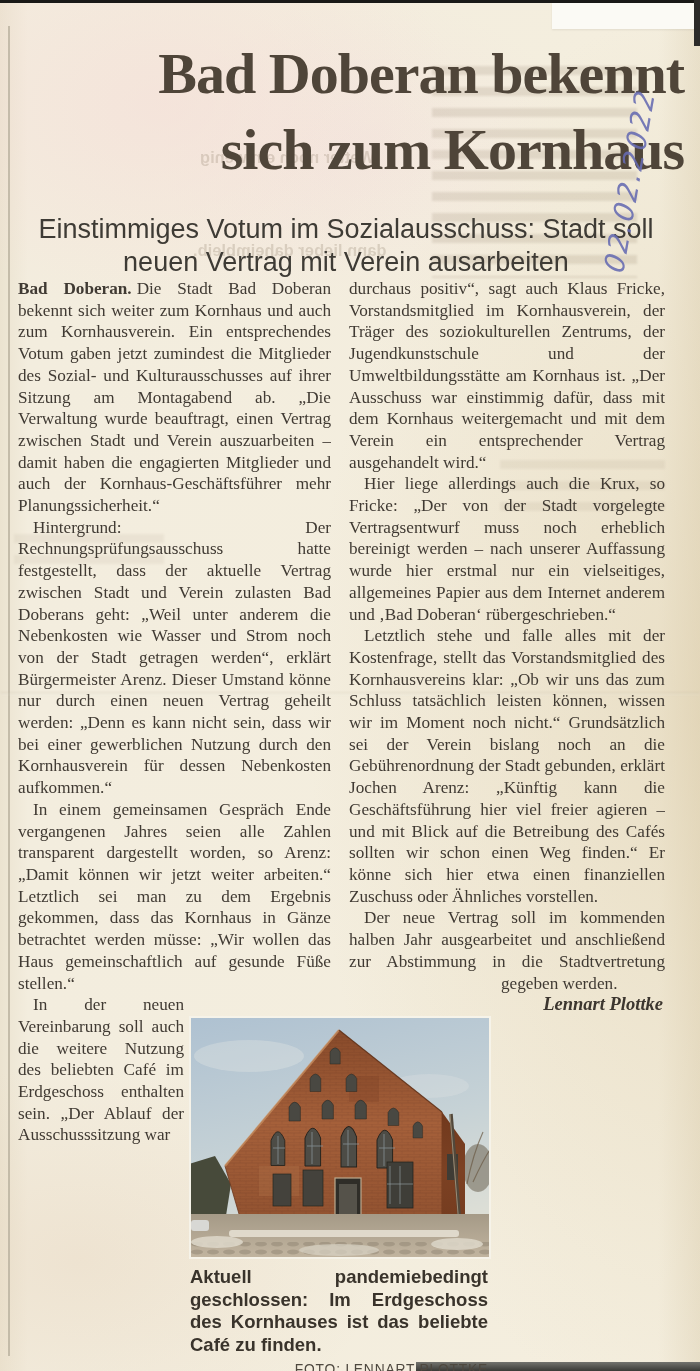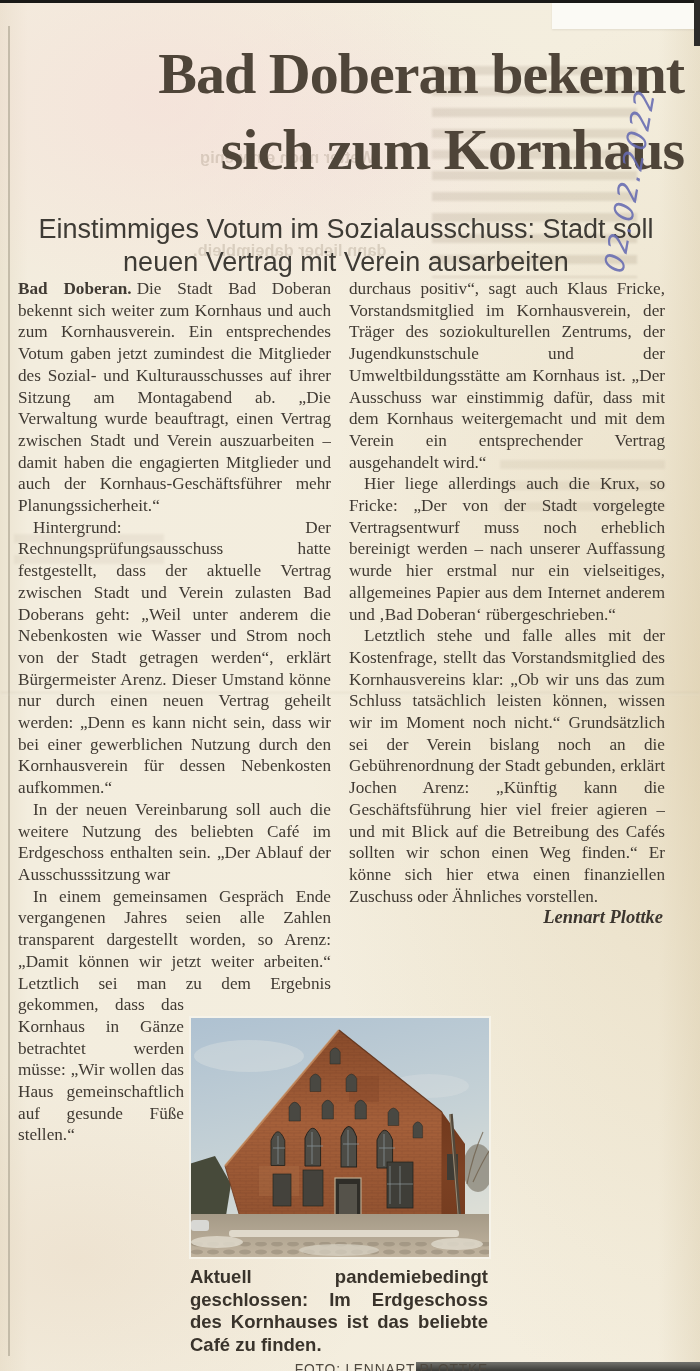--- a/index.html
+++ b/index.html
@@ -80,30 +80,31 @@
     <div>neuen Vertrag mit Verein ausarbeiten</div>
   </div>
 
   <div class="handwrite">02.02.2022</div>
 
   <div class="col col-left">
     <div class="push-r" style="height:722px;"></div>
     <div class="spacer-r"></div>
     <p><span class="lead">Bad Doberan.</span><span>Die Stadt Bad Doberan bekennt sich weiter zum Kornhaus und auch zum Kornhausverein. Ein entsprechendes Votum gaben jetzt zumindest die Mitglieder des Sozial- und Kulturausschusses auf ihrer Sitzung am Montagabend ab. „Die Verwaltung wurde beauftragt, einen Vertrag zwischen Stadt und Verein auszuarbeiten – damit haben die engagierten Mitglieder und auch der Kornhaus-Geschäftsführer mehr Planungssicherheit.“</span></p>
     <p class="ind">Hintergrund: Der Rechnungsprüfungsausschuss hatte festgestellt, dass der aktuelle Vertrag zwischen Stadt und Verein zulasten Bad Doberans geht: „Weil unter anderem die Nebenkosten wie Wasser und Strom noch von der Stadt getragen werden“, erklärt Bürgermeister Arenz. Dieser Umstand könne nur durch einen neuen Vertrag geheilt werden: „Denn es kann nicht sein, dass wir bei einer gewerblichen Nutzung durch den Kornhausverein für dessen Nebenkosten aufkommen.“</p>
+    <p class="ind">In einem gemeinsamen Gespräch Ende vergangenen Jahres seien alle Zahlen transparent dargestellt worden, so Arenz: „Damit können wir jetzt weiter arbeiten.“ Letztlich sei man zu dem Ergebnis gekommen, dass das Kornhaus in Gänze betrachtet werden müsse: „Wir wollen das Haus gemeinschaftlich auf gesunde Füße stellen.“</p>
     <p class="ind">In der neuen Vereinbarung soll auch die weitere Nutzung des beliebten Café im Erdgeschoss enthalten sein. „Der Ablauf der Ausschusssitzung war</p>
-    <p class="ind">In einem gemeinsamen Gespräch Ende vergangenen Jahres seien alle Zahlen transparent dargestellt worden, so Arenz: „Damit können wir jetzt weiter arbeiten.“ Letztlich sei man zu dem Ergebnis gekommen, dass das Kornhaus in Gänze betrachtet werden müsse: „Wir wollen das Haus gemeinschaftlich auf gesunde Füße stellen.“</p>
   </div>
 
   <div class="col col-right">
     <div class="push-l" style="height:716px;"></div>
     <div class="spacer-l"></div>
     <p>durchaus positiv“, sagt auch Klaus Fricke, Vorstandsmitglied im Kornhausverein, der Träger des soziokulturellen Zentrums, der Jugendkunstschule und der Umweltbildungsstätte am Kornhaus ist. „Der Ausschuss war einstimmig dafür, dass mit dem Kornhaus weitergemacht und mit dem Verein ein entsprechender Vertrag ausgehandelt wird.“</p>
     <p class="ind">Hier liege allerdings auch die Krux, so Fricke: „Der von der Stadt vorgelegte Vertragsentwurf muss noch erheblich bereinigt werden – nach unserer Auffassung wurde hier erstmal nur ein vielseitiges, allgemeines Papier aus dem Internet anderem und ‚Bad Doberan‘ rübergeschrieben.“</p>
     <p class="ind">Letztlich stehe und falle alles mit der Kostenfrage, stellt das Vorstandsmitglied des Kornhausvereins klar: „Ob wir uns das zum Schluss tatsächlich leisten können, wissen wir im Moment noch nicht.“ Grundsätzlich sei der Verein bislang noch an die Gebührenordnung der Stadt gebunden, erklärt Jochen Arenz: „Künftig kann die Geschäftsführung hier viel freier agieren – und mit Blick auf die Betreibung des Cafés sollten wir schon einen Weg finden.“ Er könne sich hier etwa einen finanziellen Zuschuss oder Ähnliches vorstellen.</p>
+    <p class="ind">Der neue Vertrag soll im kommenden halben Jahr ausgearbeitet und anschließend zur Abstimmung in die Stadtvertretung gegeben werden.</p>
     <p class="byline">Lennart Plottke</p>
   </div>
 
   <div class="photo">
     <svg width="302" height="243" viewBox="0 0 302 243" xmlns="http://www.w3.org/2000/svg">
       <defs>
         <linearGradient id="skyG" x1="0" y1="0" x2=".3" y2="1">
           <stop offset="0" stop-color="#aec1d1"></stop>
             <stop offset=".6" stop-color="#c6d2d6"></stop>
             <stop offset="1" stop-color="#dcded6"></stop>

